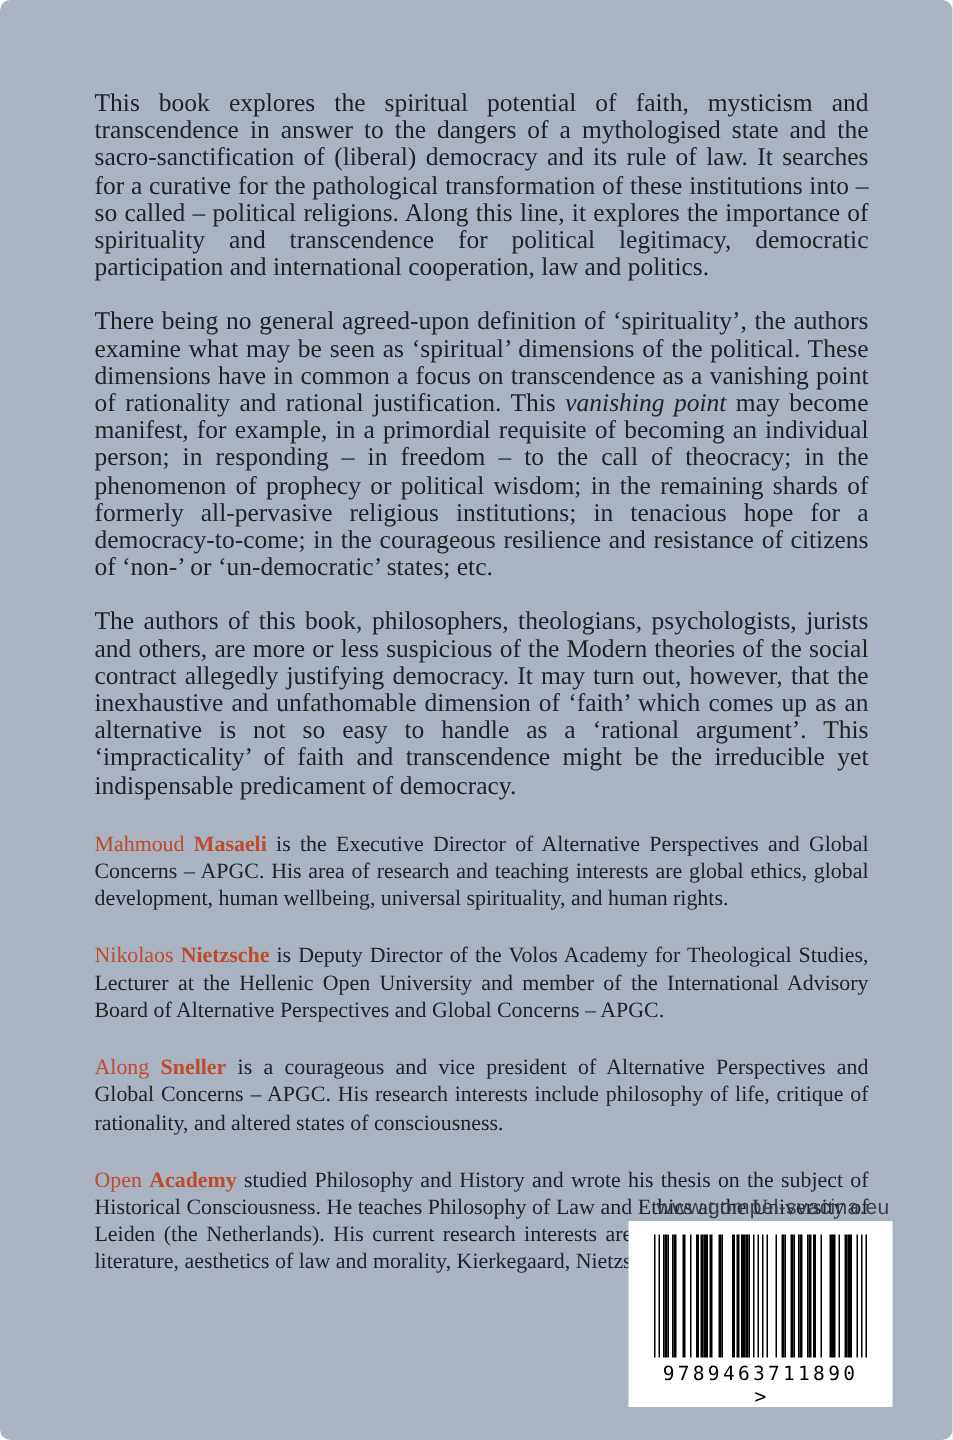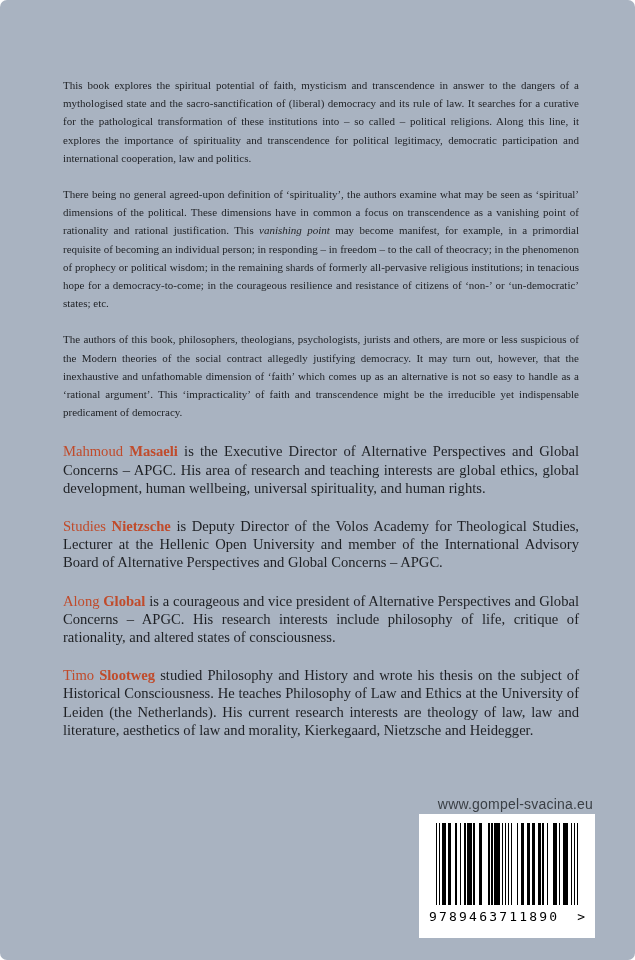--- a/index.html
+++ b/index.html
@@ -13,22 +13,22 @@
     height: 960px;
     background: #a9b3c1;
     border-radius: 7px;
     box-sizing: border-box;
     padding: 60px 56px 0 63px;
     font-family: "Liberation Serif", "DejaVu Serif", serif;
     color: #1e2024;
     overflow: hidden;
   }
   .blurb p {
-    margin: 16px 0 18px 0;
-    font-size: 11px;
+    margin: 0 0 18px 0;
+    font-size: 17px;
     line-height: 18.2px;
     text-align: justify;
   }
   .blurb em {
   }
   .bios {
     margin-top: 21px;
   }
   .bio {
     margin: 0 0 20px 0;
@@ -76,20 +76,21 @@
     background: #000000;
   }
   .isbn-row {
     display: flex;
     align-items: center;
     justify-content: space-between;
     margin-top: 4px;
     font-family: "DejaVu Sans Mono", "Liberation Mono", monospace;
     font-size: 13px;
     color: #000000;
+    flex-direction: column;
   }
   .isbn-number {
     letter-spacing: 2.2px;
     white-space: nowrap;
   }
   .isbn-arrow {
     font-size: 13px;
   }
 </style>
 </head>
@@ -103,32 +104,32 @@
     <p>The authors of this book, philosophers, theologians, psychologists, jurists and others, are more or less suspicious of the Modern theories of the social contract allegedly justifying democracy. It may turn out, however, that the inexhaustive and unfathomable dimension of ‘faith’ which comes up as an alternative is not so easy to handle as a ‘rational argument’. This ‘impracticality’ of faith and transcendence might be the irreducible yet indispensable predicament of democracy.</p>
   </div>
 
   <div class="bios">
     <p class="bio">
       <span class="fname">Mahmoud</span>
       <span class="lname">Masaeli</span>
       <span>is the Executive Director of Alternative Perspectives and Global Concerns – APGC. His area of research and teaching interests are global ethics, global development, human wellbeing, universal spirituality, and human rights.</span>
     </p>
     <p class="bio">
-      <span class="fname">Studies</span>
+      <span class="fname">Nikolaos</span>
       <span class="lname">Nietzsche</span>
       <span>is Deputy Director of the Volos Academy for Theological Studies, Lecturer at the Hellenic Open University and member of the International Advisory Board of Alternative Perspectives and Global Concerns – APGC.</span>
     </p>
     <p class="bio">
       <span class="fname">Along</span>
-      <span class="lname">Global</span>
+      <span class="lname">Sneller</span>
       <span>is a courageous and vice president of Alternative Perspectives and Global Concerns – APGC. His research interests include philosophy of life, critique of rationality, and altered states of consciousness.</span>
     </p>
     <p class="bio">
-      <span class="fname">Timo</span>
-      <span class="lname">Slootweg</span>
+      <span class="fname">Open</span>
+      <span class="lname">Academy</span>
       <span>studied Philosophy and History and wrote his thesis on the subject of Historical Consciousness. He teaches Philosophy of Law and Ethics at the University of Leiden (the Netherlands). His current research interests are theology of law, law and literature, aesthetics of law and morality, Kierkegaard, Nietzsche and Heidegger.</span>
     </p>
   </div>
 
   <div class="website">www.gompel-svacina.eu</div>
 
   <div class="barcode-box">
     <div class="bars" id="barcode-bars">
         <div class="bar on"></div>
         <div class="bar"></div>

